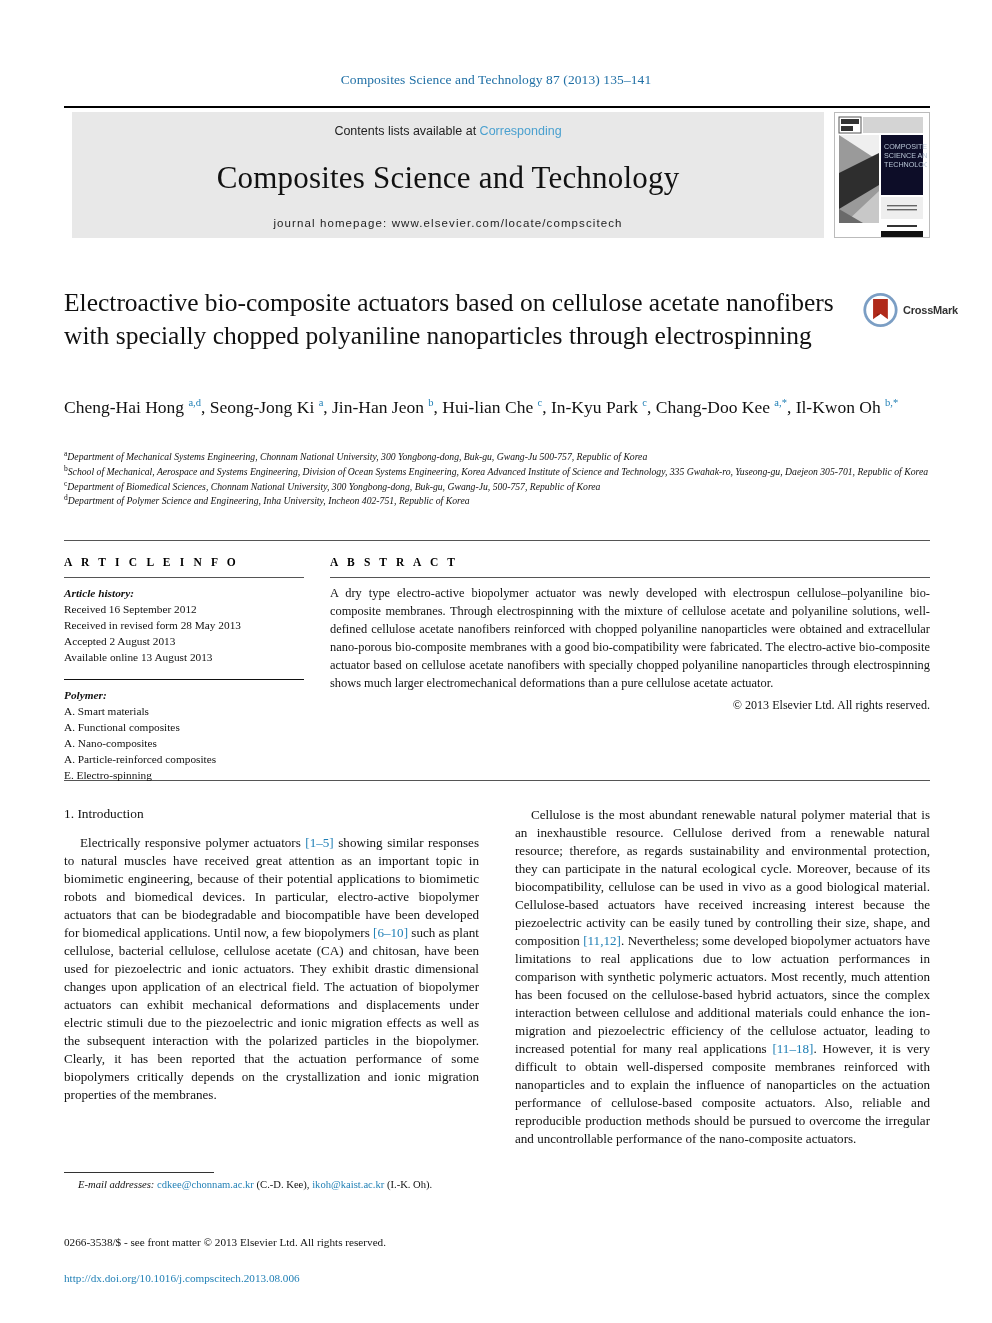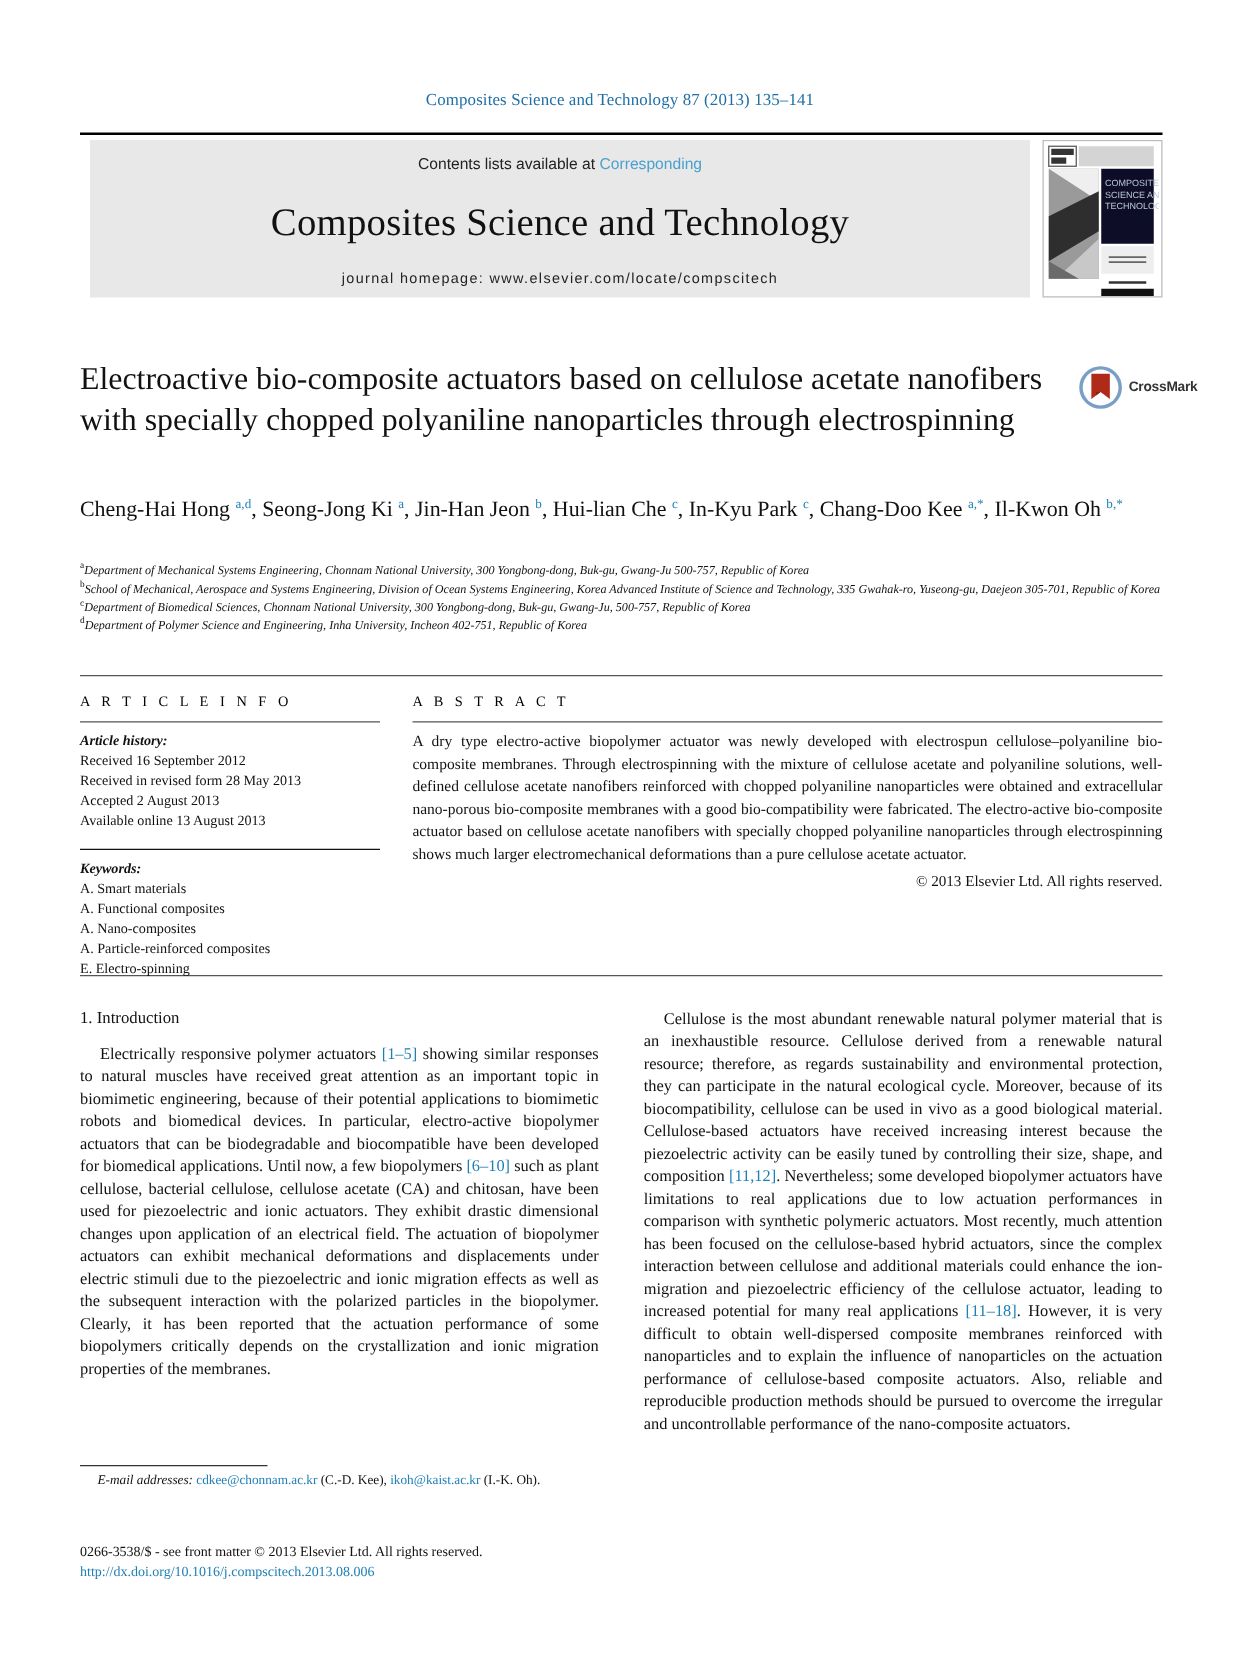--- a/index.html
+++ b/index.html
@@ -191,21 +191,21 @@
   }
   .rule-bottom {
     position: absolute;
     left: 64px;
     top: 780px;
     width: 866px;
     border-top: 0.9px solid #555;
   }
   .heading-sc {
     font-family: "Liberation Serif", serif;
-    font-weight: normal;
+    font-weight: bold;
     font-size: 11.5px;
     letter-spacing: 3.2px;
     color: #000;
   }
   .info-col {
     position: absolute;
     top: 556px;
     left: 64px;
     width: 240px;
   }
@@ -304,21 +304,21 @@
   .imprint {
     position: absolute;
     left: 64px;
     top: 1234px;
     width: 500px;
     font-family: "Liberation Serif", serif;
     font-size: 11.2px;
     line-height: 1.45;
     color: #111;
   }
-  .imprint .doi { color: #1f7fb5; }
+  .imprint .doi { color: #1f7fb5; margin-top: 20px; }
 </style>
 </head>
 <body>
 
 <div class="page">
 
   <div class="running-head">Composites Science and Technology 87 (2013) 135–141</div>
 
   <div class="masthead">
     <div class="masthead-inner">
@@ -402,21 +402,21 @@
     <div class="thin-rule"></div>
     <div class="info-body">
       <div class="lbl">Article history:</div>
       <div>Received 16 September 2012</div>
       <div>Received in revised form 28 May 2013</div>
       <div>Accepted 2 August 2013</div>
       <div>Available online 13 August 2013</div>
     </div>
     <div class="kw-rule"></div>
     <div class="info-body">
-      <div class="lbl">Keywords:</div>
+      <div class="lbl">Polymer:</div>
       <div>A. Smart materials</div>
       <div>A. Functional composites</div>
       <div>A. Nano-composites</div>
       <div>A. Particle-reinforced composites</div>
       <div>E. Electro-spinning</div>
     </div>
   </div>
 
   <div class="abs-col">
     <div class="heading-sc">A B S T R A C T</div>

